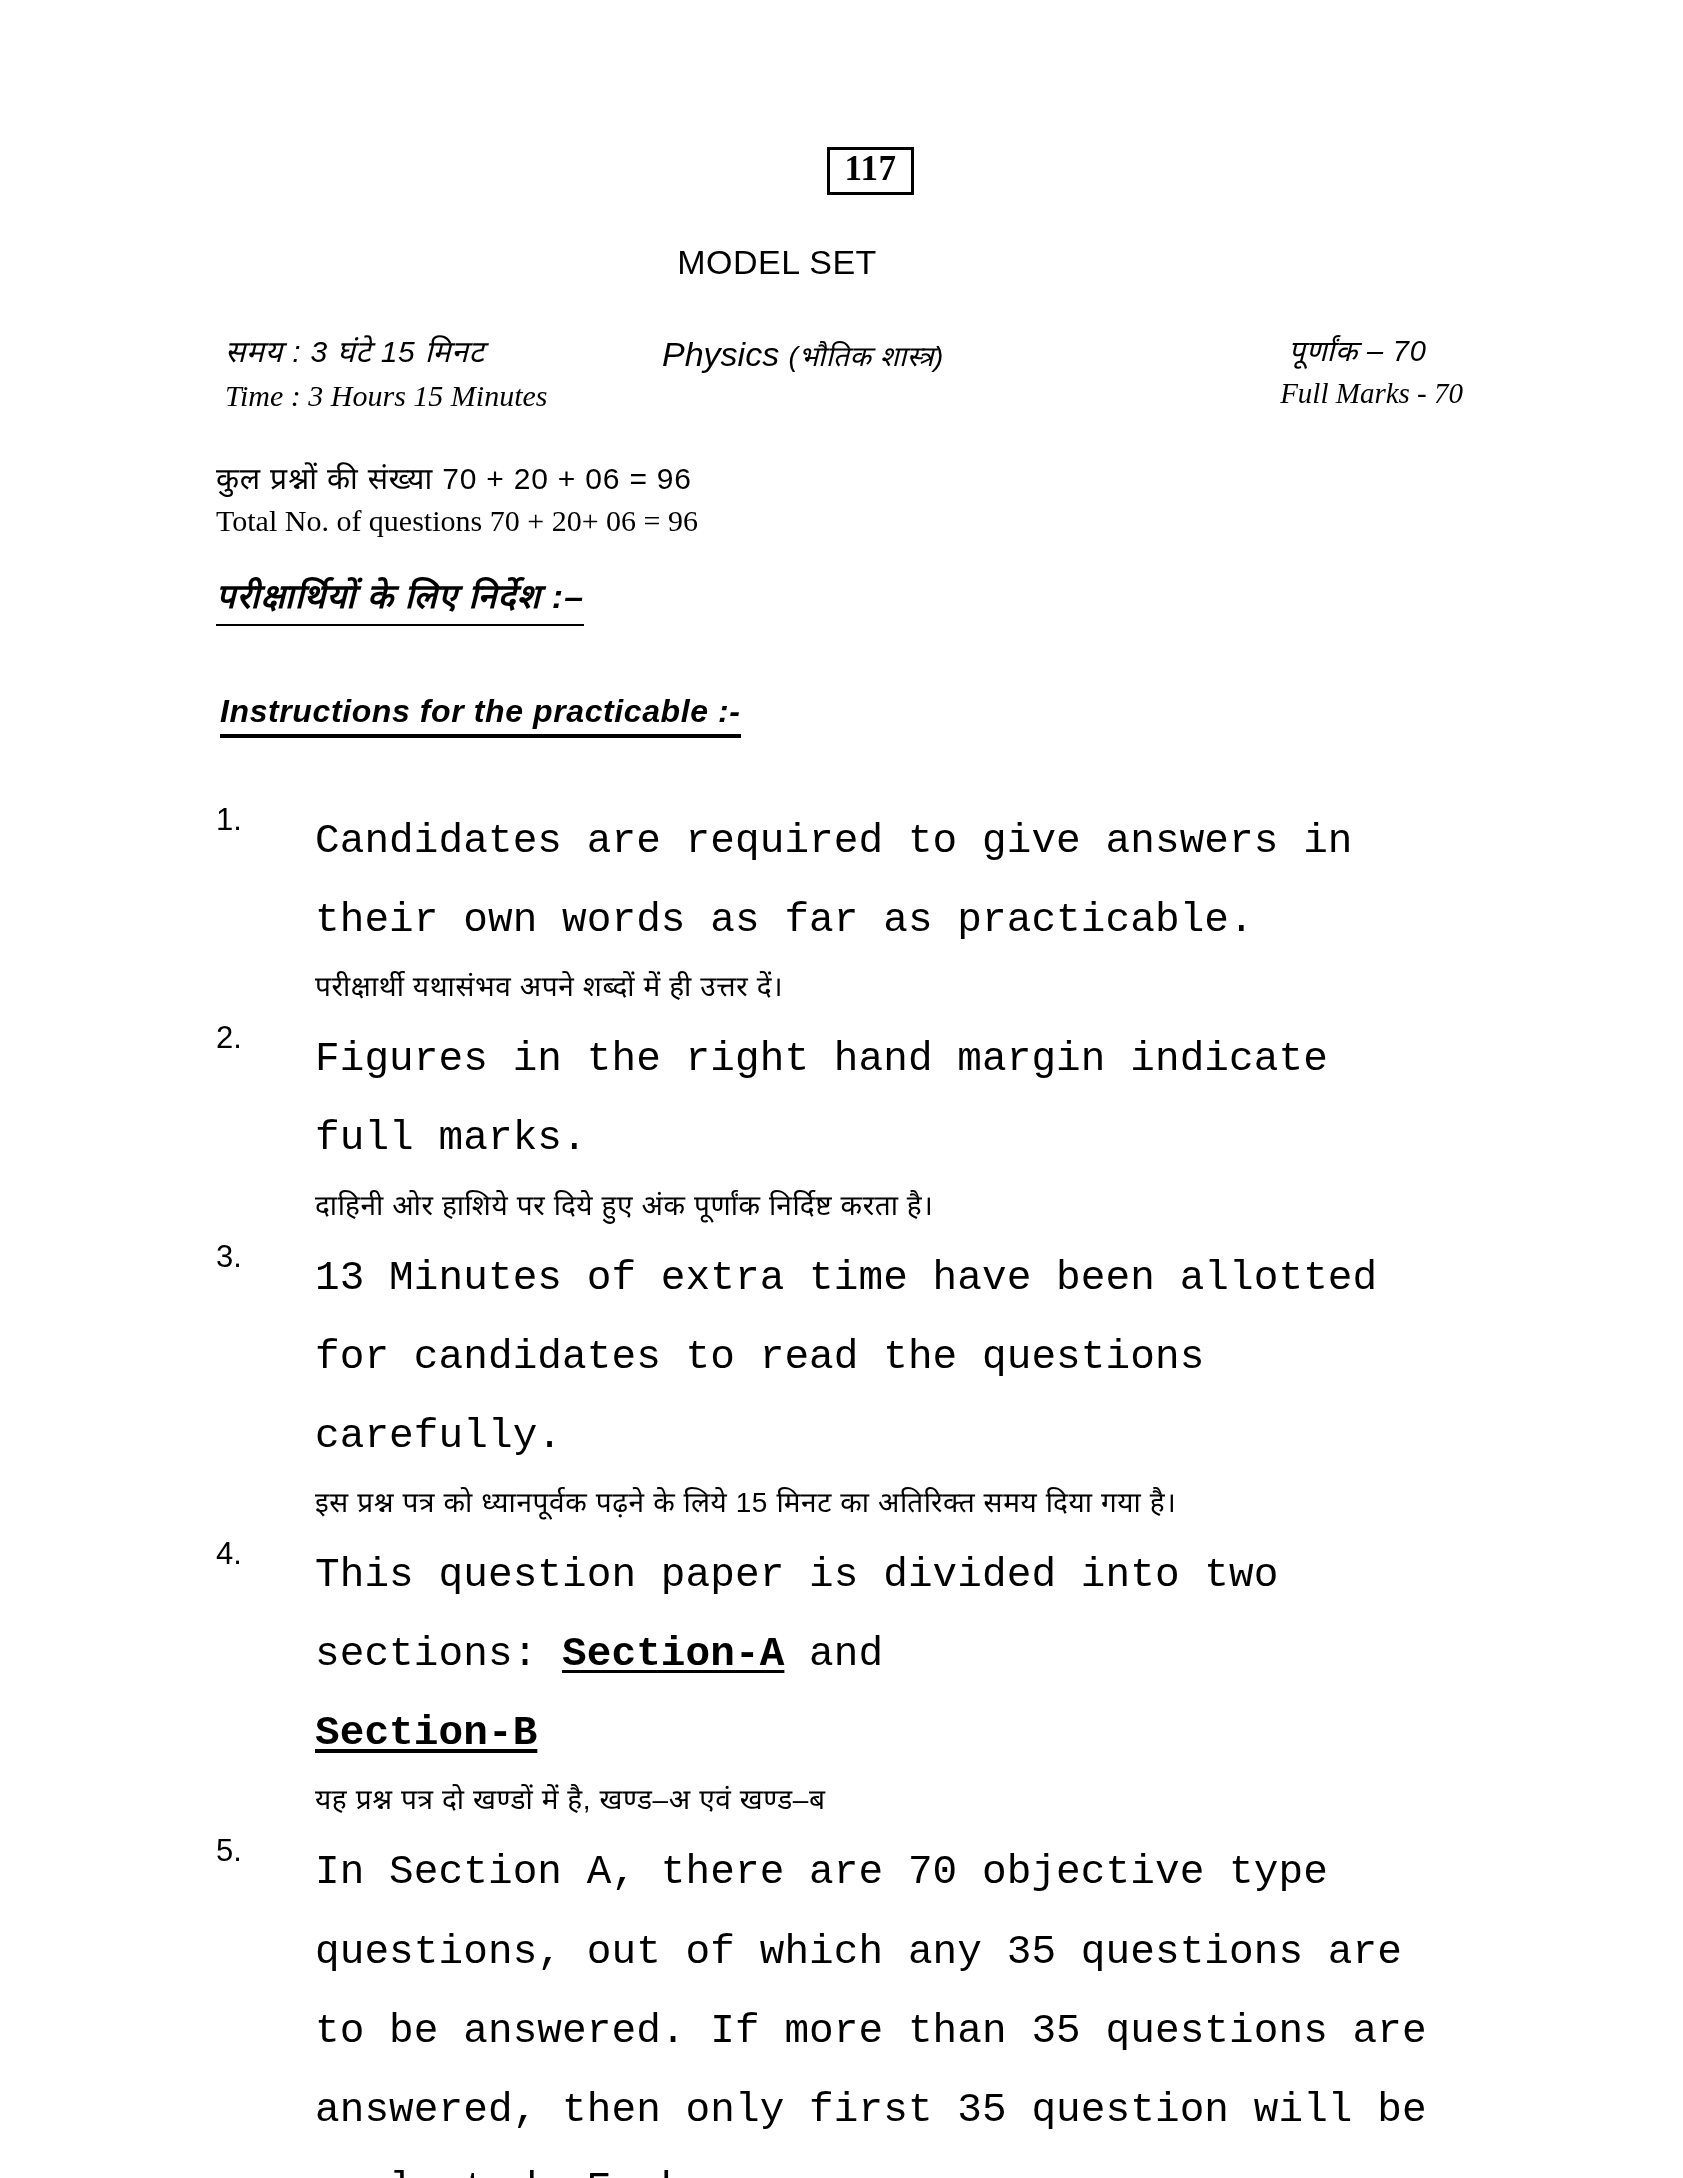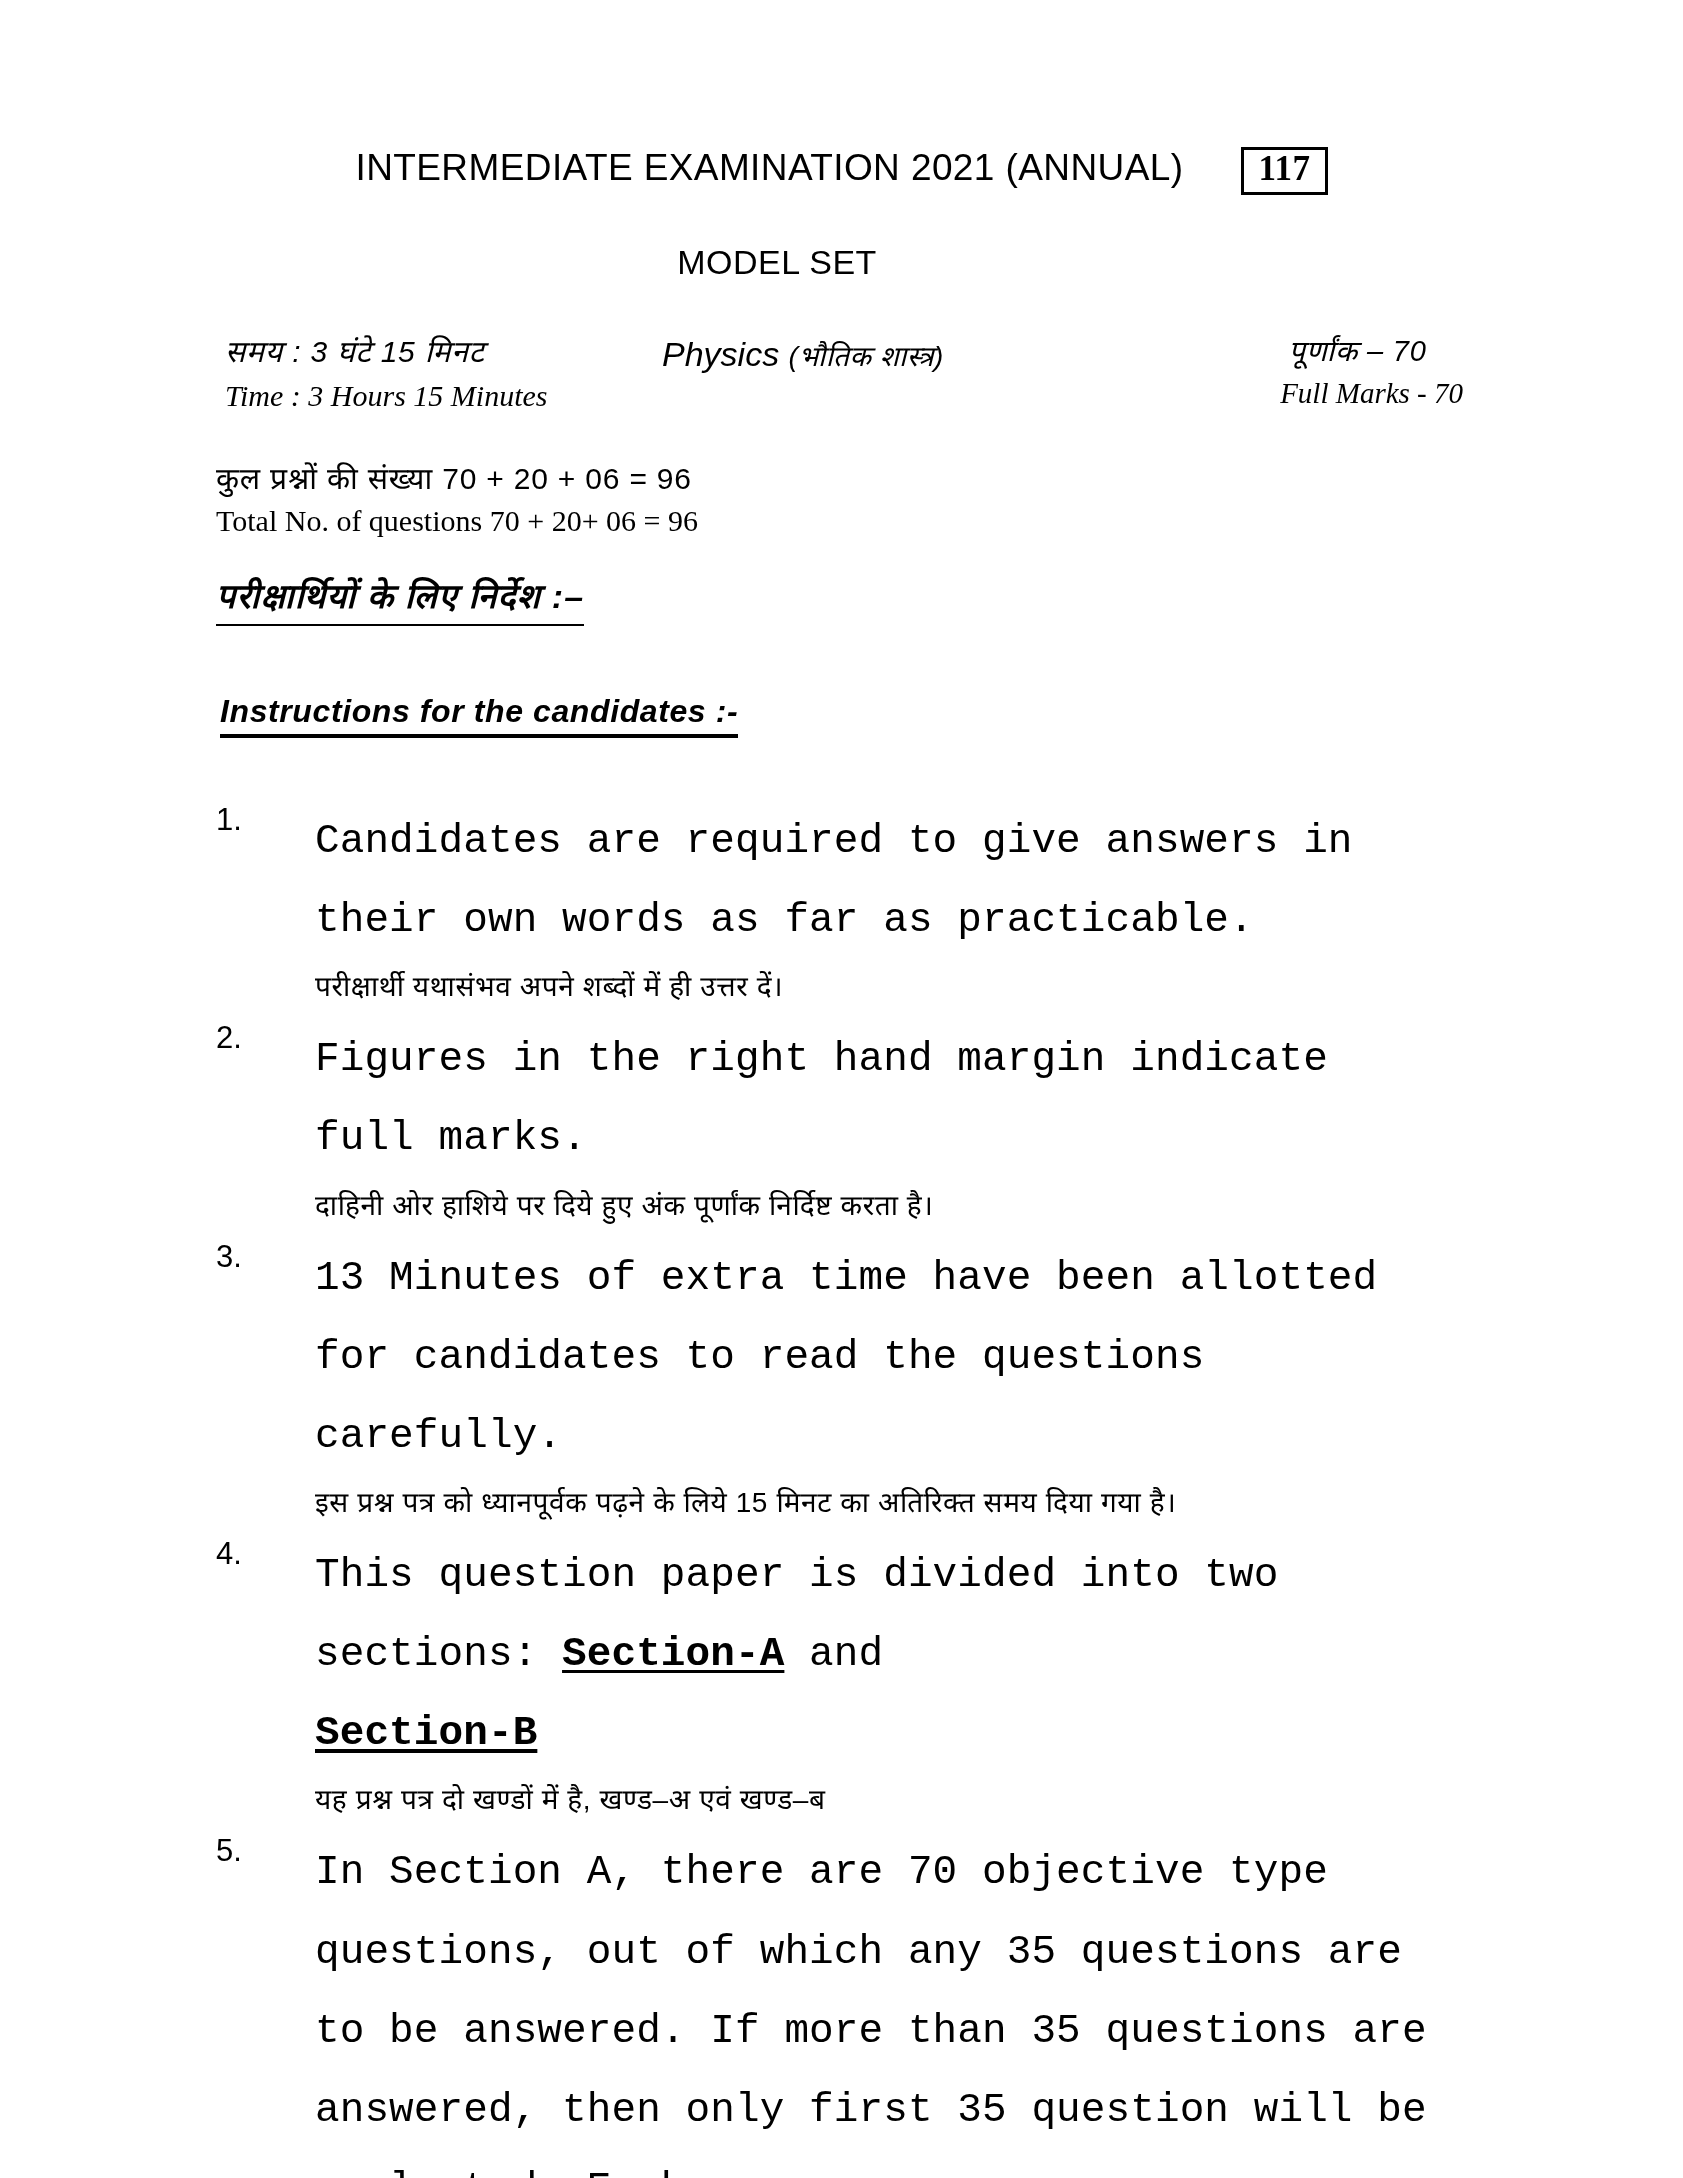--- a/index.html
+++ b/index.html
@@ -186,21 +186,20 @@
     text-decoration-thickness: 4px;
     width: fit-content;
   }
 </style>
 </head>
 <body>
 
 <div class="page">
 
   <div class="header-row">
-    <div class="exam-title">INTERMEDIATE EXAMINATION 2021 (ANNUAL)</div>
     <div class="code-box">117</div>
   </div>
 
   <div class="model-set">
     <span>MODEL SET</span>
   </div>
 
   <div class="meta-row">
     <div class="meta-left">
       <div class="meta-hi">समय : 3 घंटे 15 मिनट</div>
@@ -217,21 +216,21 @@
       <div class="meta-en">Full Marks - 70</div>
     </div>
   </div>
 
   <div class="totals">
     <div class="meta-hi">कुल प्रश्नों की संख्या 70 + 20 + 06 = 96</div>
     <div class="meta-en">Total No. of questions 70 + 20+ 06 = 96</div>
   </div>
 
   <div class="instr-head-hi">परीक्षार्थियों के लिए निर्देश :–</div>
-  <div class="instr-head-en">Instructions for the candidates :-</div>
+  <div class="instr-head-en">Instructions for the practicable :-</div>
 
   <div class="instructions">
 
     <div class="instr-item">
       <div class="instr-num">1.</div>
       <div class="instr-en">Candidates are required to give answers in their own words as far as practicable.</div>
       <div class="instr-hi">परीक्षार्थी यथासंभव अपने शब्दों में ही उत्तर दें।</div>
     </div>
 
     <div class="instr-item">

